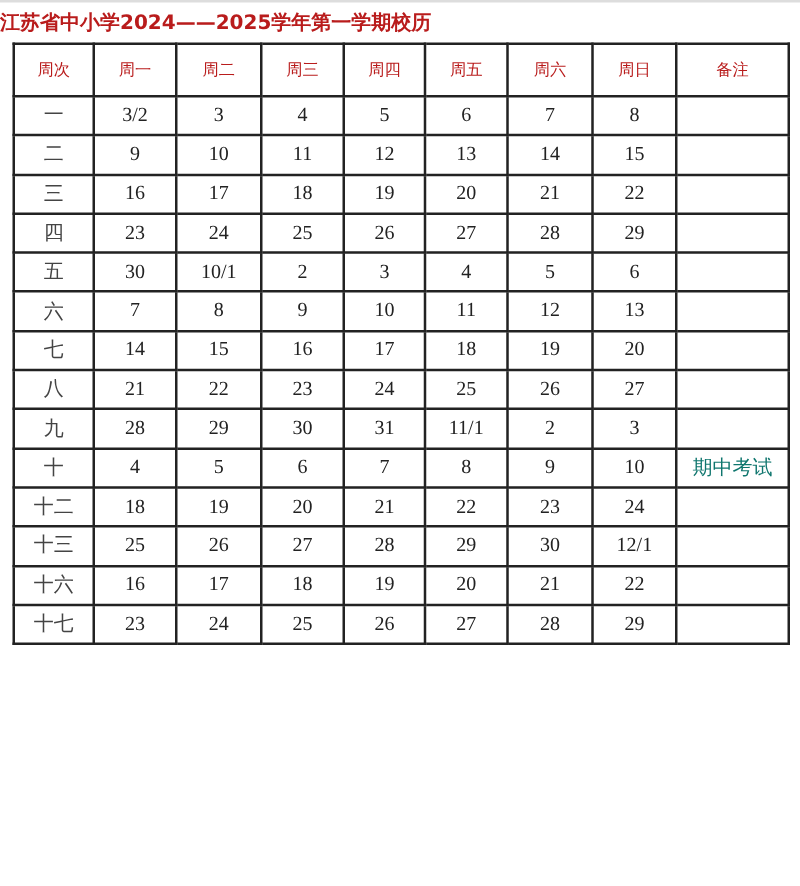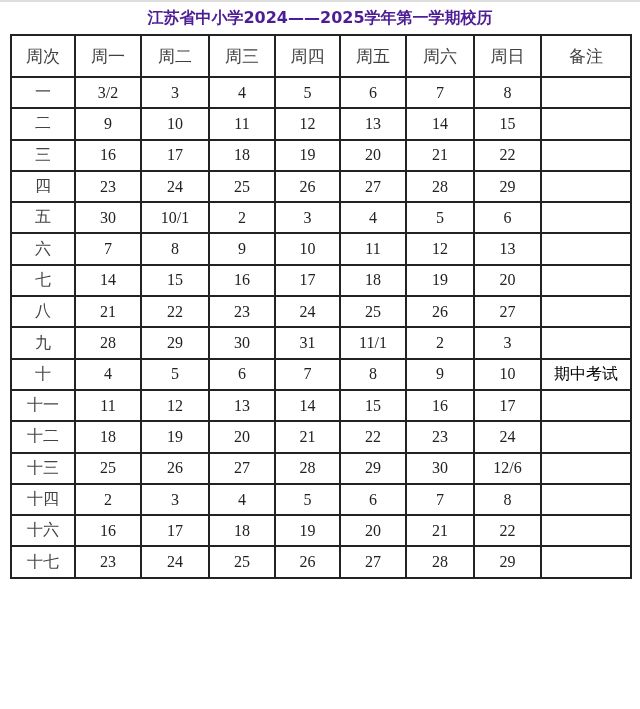--- a/index.html
+++ b/index.html
@@ -1,24 +1,24 @@
 <!DOCTYPE html>
 <html><head>
 <meta charset="utf-8">
 <style>
   html,body{margin:0;padding:0;background:#fff;}
   body{width:640px;height:709px;position:relative;overflow:hidden;font-family:"Liberation Serif","DejaVu Serif",serif;color:#222;}
   .topline{position:absolute;left:0;top:0;width:640px;height:2px;background:#ddd;}
-  .title{position:absolute;left:0;top:8px;width:640px;text-align:center;font-family:"DejaVu Sans",sans-serif;font-weight:bold;font-size:16px;color:#4c1d95;}
+  .title{position:absolute;left:0;top:8px;width:640px;font-family:"DejaVu Sans",sans-serif;font-weight:bold;font-size:16px;color:#b91c1c;}
   table{position:absolute;left:10px;top:34px;width:620px;border-collapse:collapse;table-layout:fixed;}
   td,th{border:2px solid #222;text-align:center;font-weight:normal;padding:0;font-size:16px;}
-  th{height:40px;font-size:17px;color:#404040;}
+  th{height:40px;font-size:13px;color:#b91c1c;}
   td{height:29.3px;}
   td.wk{color:#444;}
-  td.note{color:#000000;}
+  td.note{color:#0f766e;}
 </style>
 </head>
 <body>
 
 <div class="topline"></div>
 <div class="title">江苏省中小学2024——2025学年第一学期校历</div>
 
 <table>
   <colgroup>
     <col style="width:64px">
@@ -149,61 +149,39 @@
         <td>4</td>
         <td>5</td>
         <td>6</td>
         <td>7</td>
         <td>8</td>
         <td>9</td>
         <td>10</td>
         <td class="note">期中考试</td>
       </tr>
       <tr>
-        <td class="wk">十一</td>
-        <td>11</td>
-        <td>12</td>
-        <td>13</td>
-        <td>14</td>
-        <td>15</td>
-        <td>16</td>
-        <td>17</td>
-        <td class="note"></td>
-      </tr>
-      <tr>
         <td class="wk">十二</td>
         <td>18</td>
         <td>19</td>
         <td>20</td>
         <td>21</td>
         <td>22</td>
         <td>23</td>
         <td>24</td>
         <td class="note"></td>
       </tr>
       <tr>
         <td class="wk">十三</td>
         <td>25</td>
         <td>26</td>
         <td>27</td>
         <td>28</td>
         <td>29</td>
         <td>30</td>
-        <td>12/6</td>
-        <td class="note"></td>
-      </tr>
-      <tr>
-        <td class="wk">十四</td>
-        <td>2</td>
-        <td>3</td>
-        <td>4</td>
-        <td>5</td>
-        <td>6</td>
-        <td>7</td>
-        <td>8</td>
+        <td>12/1</td>
         <td class="note"></td>
       </tr>
       <tr>
         <td class="wk">十六</td>
         <td>16</td>
         <td>17</td>
         <td>18</td>
         <td>19</td>
         <td>20</td>
         <td>21</td>

